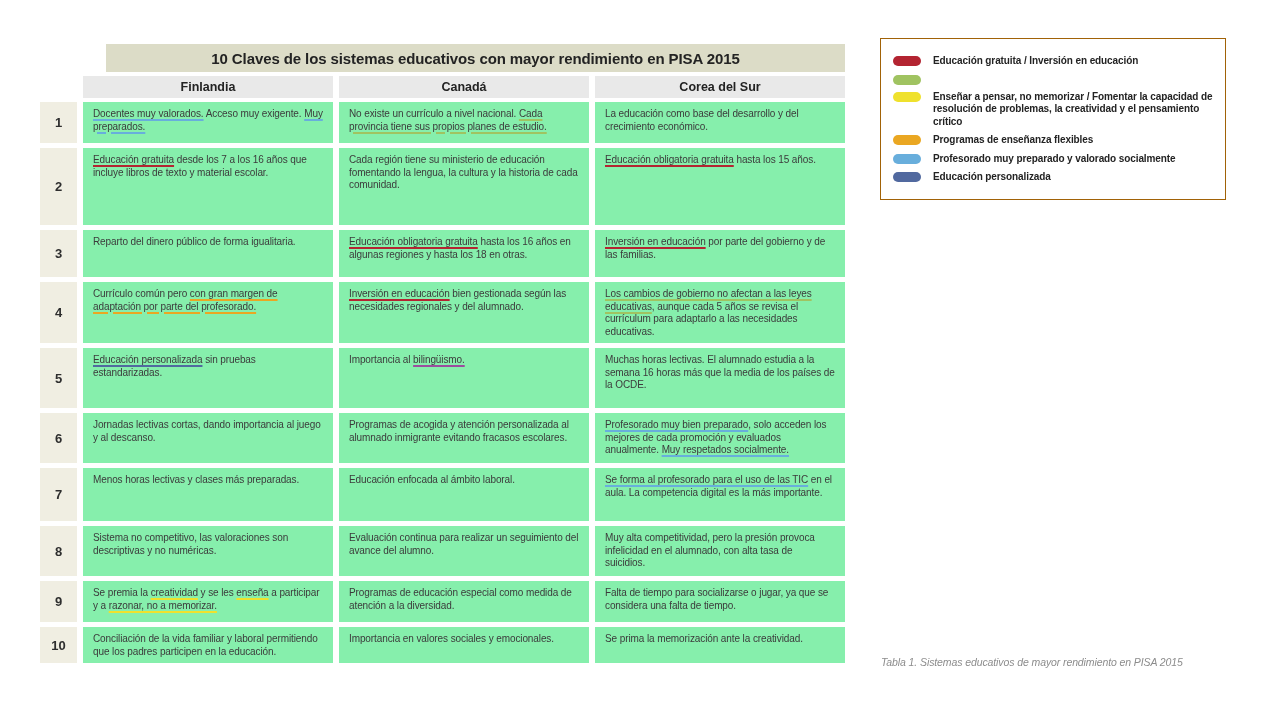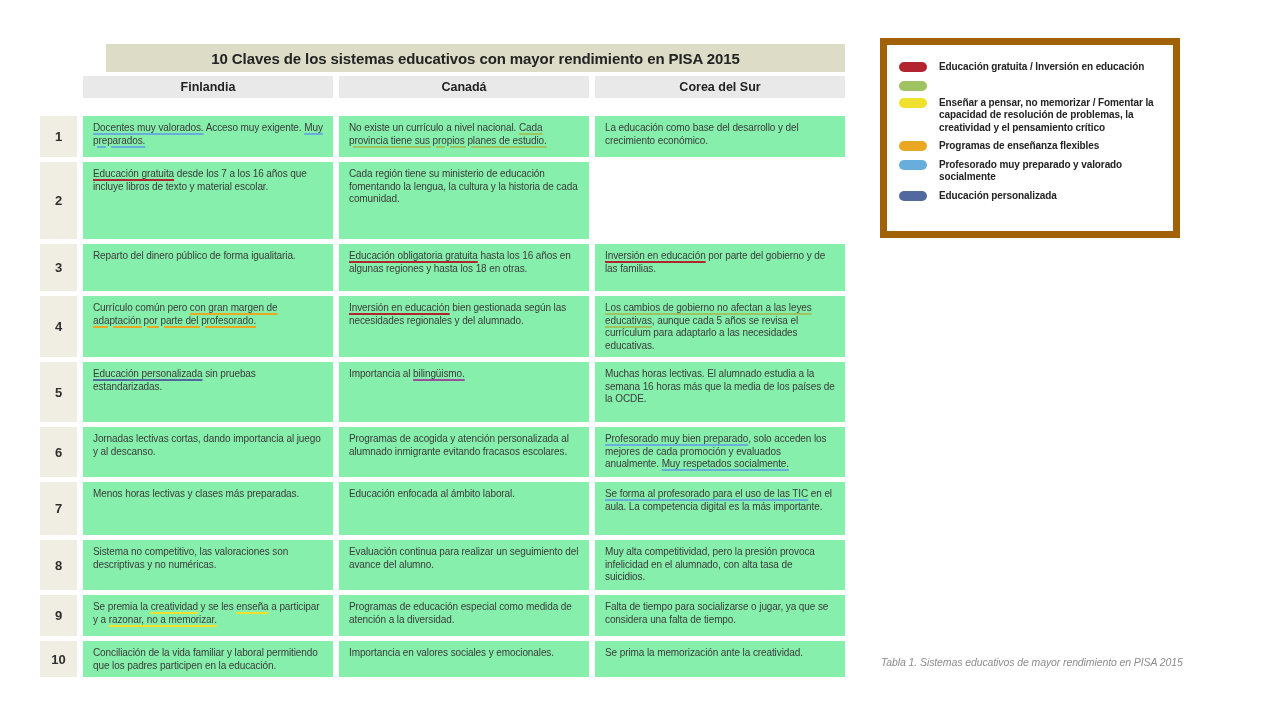--- a/index.html
+++ b/index.html
@@ -11,21 +11,21 @@
   }
   
   .table-wrap{position:absolute;left:40px;top:44px;width:805px;}
   .title-row{display:flex;margin-bottom:4px;gap:23px;}
   .title-spacer{width:43px;flex:0 0 43px;}
   .title-bar{
     flex:1;height:28px;background:#dcdcc7;
     display:flex;align-items:center;justify-content:center;
     font-weight:bold;font-size:15px;color:#232323;letter-spacing:-0.1px;
   }
-  .header-row{display:flex;gap:6px;margin-left:43px;margin-bottom:18px;}
+  .header-row{display:flex;gap:6px;margin-left:43px;margin-bottom:4px;}
   .hcell{
     width:250px;height:22px;background:#e9e9e9;box-sizing:border-box;
     display:flex;align-items:center;justify-content:center;
     font-weight:bold;font-size:12.5px;color:#232323;
   }
   .rows{display:flex;flex-direction:column;gap:5px;}
   .row{display:flex;gap:6px;align-items:stretch;}
   .rows .row:nth-child(1){min-height:41px}
   .rows .row:nth-child(2){min-height:77px}
   .rows .row:nth-child(3){min-height:47px}
@@ -46,22 +46,22 @@
     background:#86efac;padding:6px 10px 5px 10px;
     font-size:10px;line-height:12.5px;letter-spacing:-0.1px;color:#3b3b3b;
   }
   .hl{
     text-decoration:underline;
     text-decoration-thickness:1.5px;
     text-underline-offset:2px;
   }
   
   .legend{
-    position:absolute;left:880px;top:38px;width:300px;box-sizing:border-box;
-    background:#ffffff;border:7px solid #a16207;padding:10px 12px 23px 12px;
+    position:absolute;left:880px;top:38px;width:346px;box-sizing:border-box;
+    background:#ffffff;border:1px solid #a16207;padding:10px 12px 9px 12px;
   }
   .legend-item{display:flex;gap:12px;align-items:flex-start;margin:6px 0;}
   .swatch{width:28px;flex:0 0 28px;height:10px;border-radius:5px;margin-top:1px;}
   .legend-label{
     font-weight:bold;font-size:10px;line-height:12.5px;color:#232323;letter-spacing:-0.1px;
   }
   
   .caption{
     position:absolute;left:881px;top:656px;
     font-style:italic;font-size:10.5px;color:#8c8c8c;letter-spacing:-0.1px;
@@ -84,20 +84,21 @@
       <div class="row">
         <div class="num">1</div>
         <div class="cell"><span class="hl" style="text-decoration-color: rgb(104, 174, 220);">Docentes muy valorados.</span><span> Acceso muy exigente. </span><span class="hl" style="text-decoration-color: rgb(104, 174, 220);">Muy preparados.</span></div>
         <div class="cell"><span>No existe un currículo a nivel nacional. </span><span class="hl" style="text-decoration-color: rgb(160, 195, 97);">Cada provincia tiene sus propios planes de estudio.</span></div>
         <div class="cell"><span>La educación como base del desarrollo y del crecimiento económico.</span></div>
       </div>
       <div class="row">
         <div class="num">2</div>
         <div class="cell"><span class="hl" style="text-decoration-color: rgb(179, 36, 49);">Educación gratuita</span><span> desde los 7 a los 16 años que incluye libros de texto y material escolar.</span></div>
         <div class="cell"><span>Cada región tiene su ministerio de educación fomentando la lengua, la cultura y la historia de cada comunidad.</span></div>
+        <div class="cell"><span class="hl" style="text-decoration-color: rgb(179, 36, 49);">Educación obligatoria gratuita</span><span> hasta los 15 años.</span></div>
       </div>
       <div class="row">
         <div class="num">3</div>
         <div class="cell"><span>Reparto del dinero público de forma igualitaria.</span></div>
         <div class="cell"><span class="hl" style="text-decoration-color: rgb(179, 36, 49);">Educación obligatoria gratuita</span><span> hasta los 16 años en algunas regiones y hasta los 18 en otras.</span></div>
         <div class="cell"><span class="hl" style="text-decoration-color: rgb(179, 36, 49);">Inversión en educación</span><span> por parte del gobierno y de las familias.</span></div>
       </div>
       <div class="row">
         <div class="num">4</div>
         <div class="cell"><span>Currículo común pero </span><span class="hl" style="text-decoration-color: rgb(234, 167, 34);">con gran margen de adaptación por parte del profesorado.</span></div>

